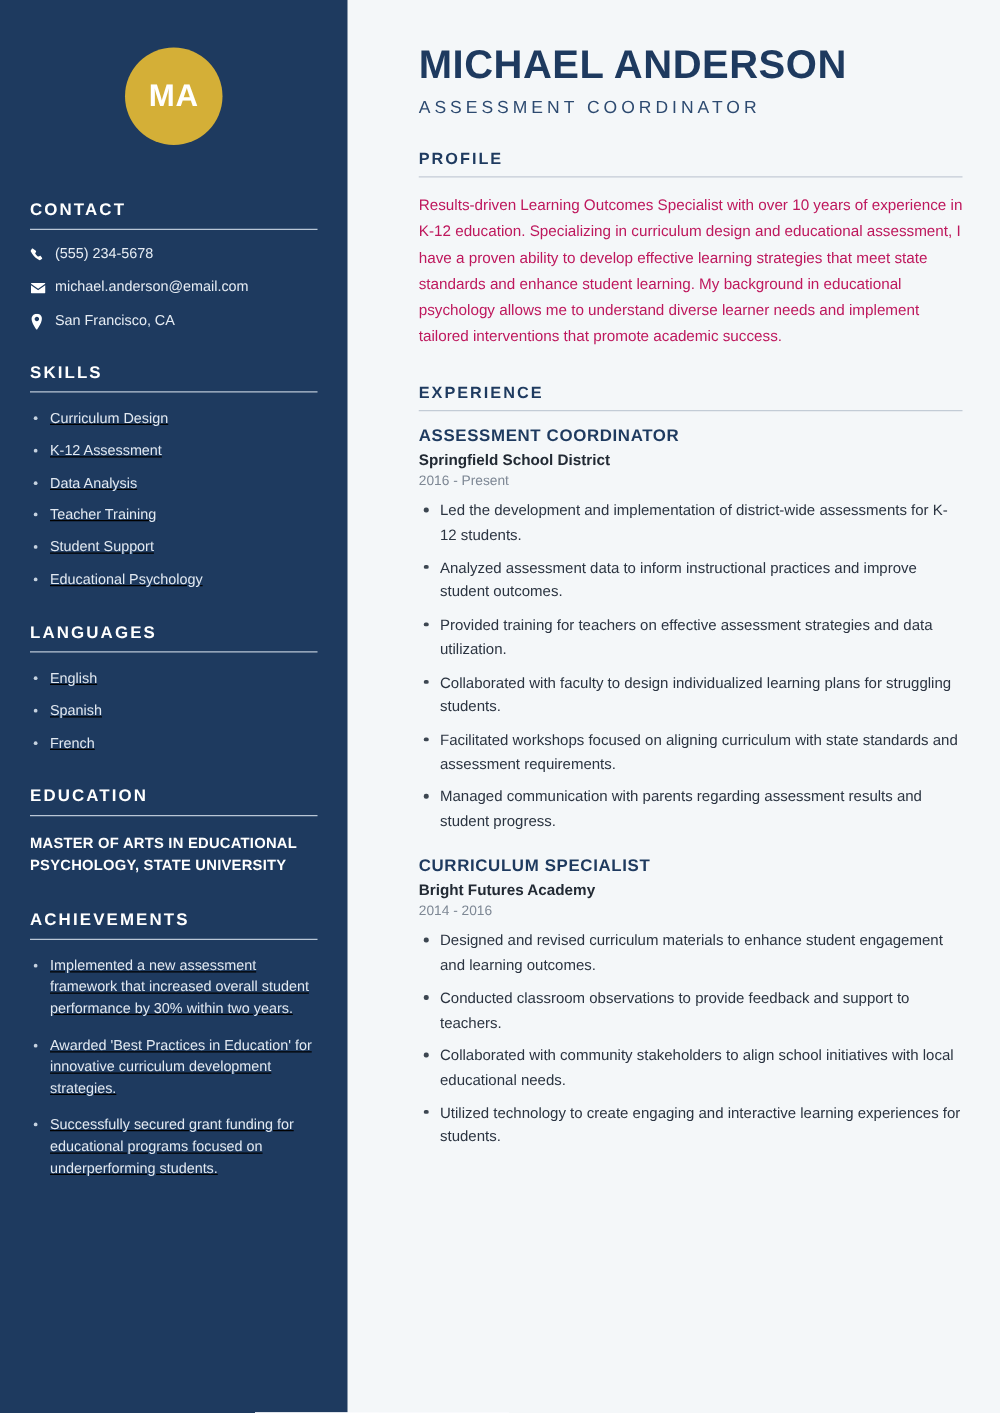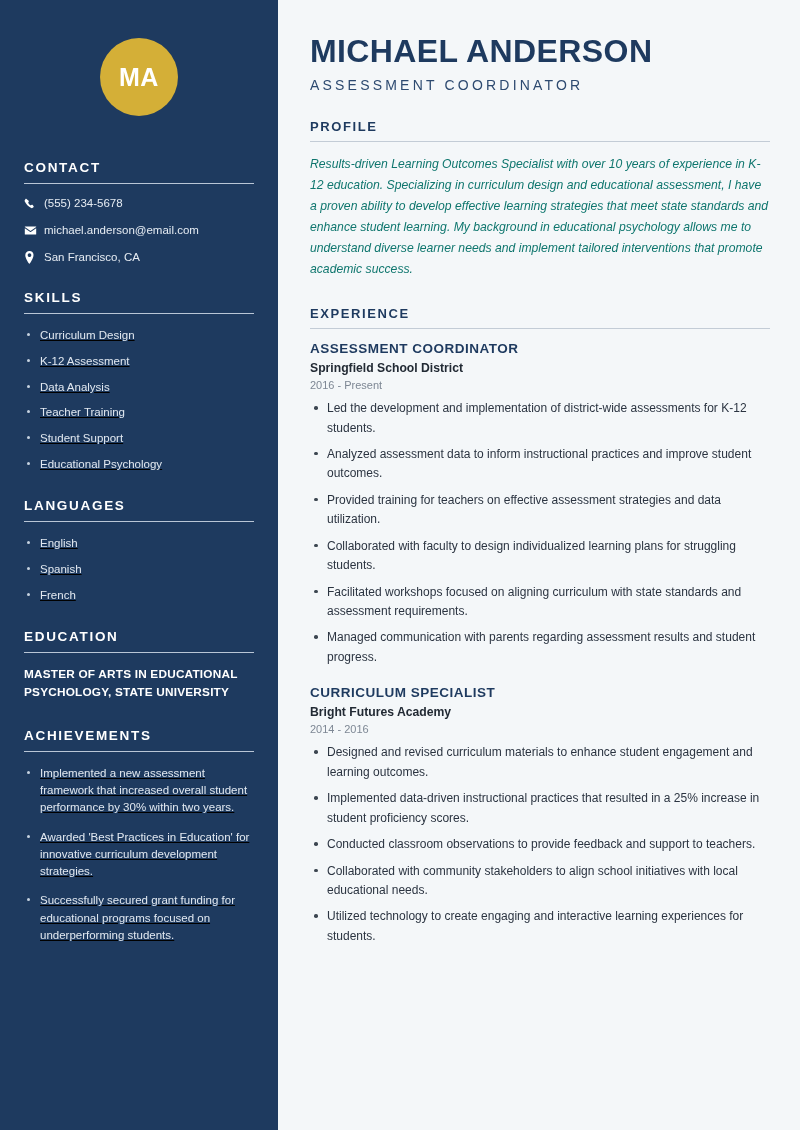--- a/index.html
+++ b/index.html
@@ -15,20 +15,21 @@
     -webkit-font-smoothing: antialiased;
   }
 
   #page {
     position: relative;
     width: 800px;
     height: 1130px;
     background: #f4f7f9;
     display: flex;
     overflow: hidden;
+    gap: 25px;
   }
 
   
   #sidebar {
     width: 278px;
     min-width: 278px;
     background: #1e3a5f;
     padding: 0 24px;
     position: relative;
   }
@@ -159,25 +160,24 @@
     padding-bottom: 7px;
   }
 
   .main-rule {
     height: 1px;
     background: #c3ccd6;
     margin-bottom: 12px;
   }
 
   #profile-text {
-    color: #0f766e;
+    color: #be185d;
     font-size: 12.2px;
     line-height: 1.72;
     margin-bottom: 26px;
-    font-style: italic;
   }
 
   .exp-entry { margin-bottom: 4px; }
 
   .exp-title {
     color: #1e3a5f;
     font-size: 13.5px;
     font-weight: bold;
     letter-spacing: 0.5px;
     margin-bottom: 5px;
@@ -332,21 +332,20 @@
           <li>Managed communication with parents regarding assessment results and student progress.</li>
         </ul>
       </div>
 
       <div class="exp-entry">
         <div class="exp-title">CURRICULUM SPECIALIST</div>
         <div class="exp-company">Bright Futures Academy</div>
         <div class="exp-dates">2014 - 2016</div>
         <ul class="exp-list">
           <li>Designed and revised curriculum materials to enhance student engagement and learning outcomes.</li>
-          <li>Implemented data-driven instructional practices that resulted in a 25% increase in student proficiency scores.</li>
           <li>Conducted classroom observations to provide feedback and support to teachers.</li>
           <li>Collaborated with community stakeholders to align school initiatives with local educational needs.</li>
           <li>Utilized technology to create engaging and interactive learning experiences for students.</li>
         </ul>
       </div>
 
     </section>
 
   </main>
 

